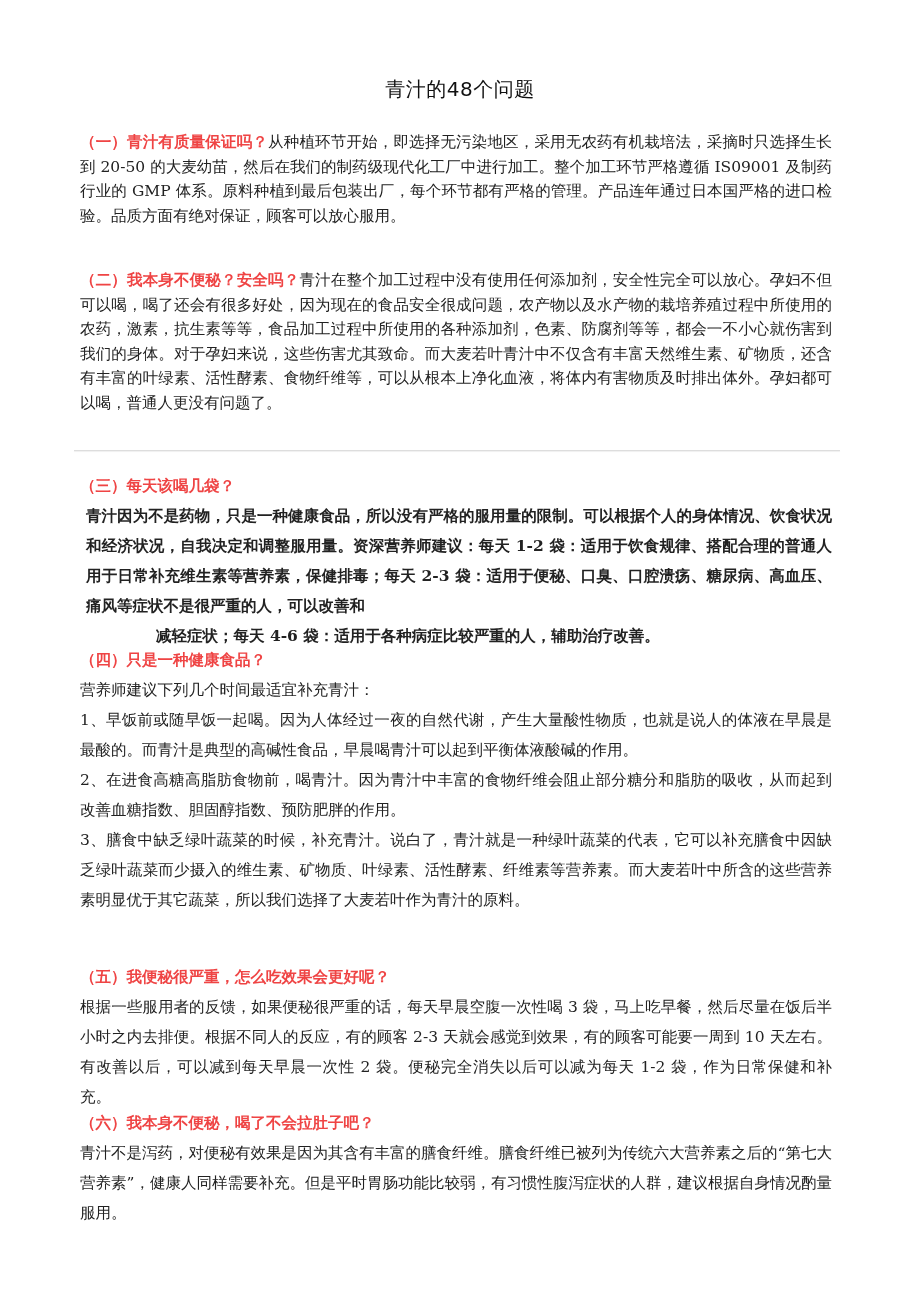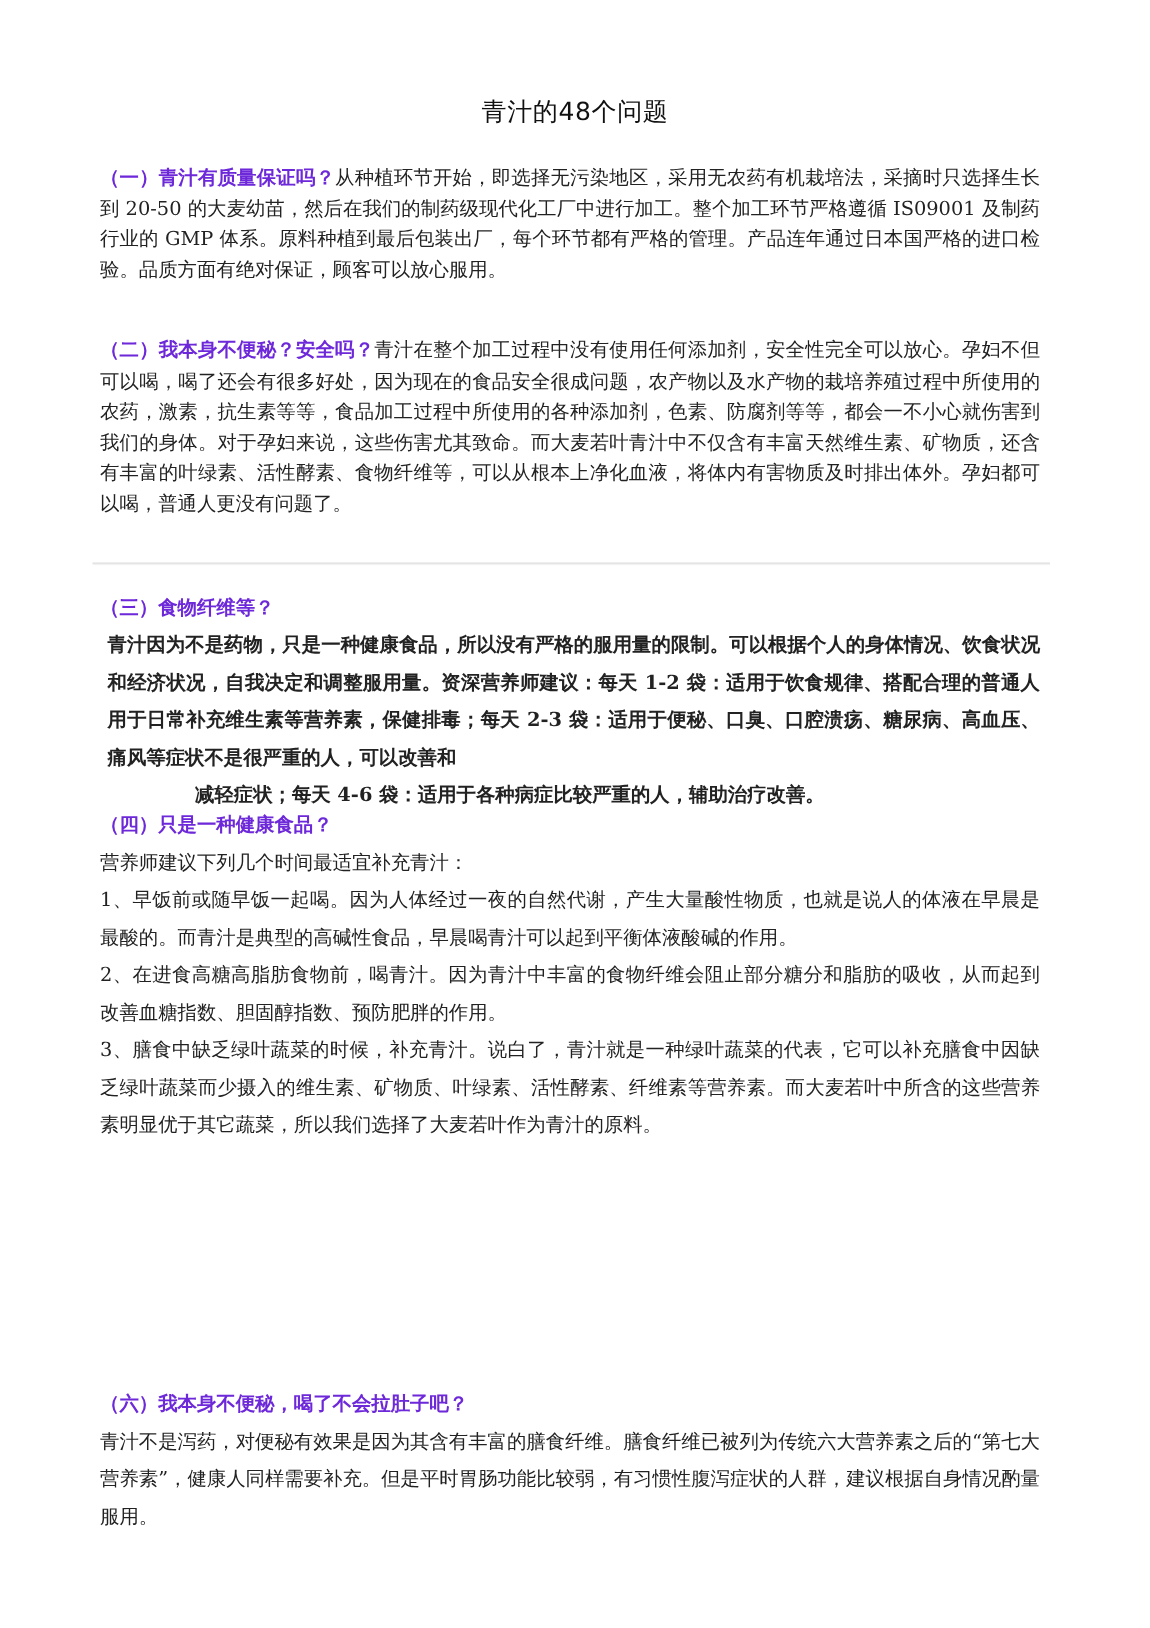--- a/index.html
+++ b/index.html
@@ -8,21 +8,21 @@
     font-family: "DejaVu Serif", "Liberation Serif", serif;
     color: #222222;
   }
   .page { position: absolute; left: 0; top: 0; width: 920px; height: 1302px; }
   .title {
     position: absolute; left: 0; width: 920px; top: 76px;
     text-align: center; font-family: "DejaVu Sans", "Liberation Sans", sans-serif;
     font-size: 20px; color: #111111; letter-spacing: 0.5px;
   }
   .block { position: absolute; left: 80px; width: 752px; font-size: 15.5px; }
-  .q { color: #6d28d9; font-weight: bold; font-family: "DejaVu Sans", "Liberation Sans", sans-serif; }
+  .q { color: #ef4444; font-weight: bold; font-family: "DejaVu Sans", "Liberation Sans", sans-serif; }
   .p { margin: 0; line-height: 24.5px; text-align: justify; }
   .divider {
     position: absolute; left: 74px; width: 766px; top: 450px; height: 1px;
     background: #dddddd; box-shadow: 0 1px 1px #eeeeee;
   }
   .s3 .p { line-height: 30px; font-weight: bold; }
   .indent-line { padding-left: 76px; }
   .lh { line-height: 30px; }
 </style>
 </head>
@@ -40,32 +40,36 @@
 
   <div class="block" style="top:268px;">
     <p class="p">
       <span class="q">（二）我本身不便秘？安全吗？</span><span>青汁在整个加工过程中没有使用任何添加剂，安全性完全可以放心。孕妇不但可以喝，喝了还会有很多好处，因为现在的食品安全很成问题，农产物以及水产物的栽培养殖过程中所使用的农药，激素，抗生素等等，食品加工过程中所使用的各种添加剂，色素、防腐剂等等，都会一不小心就伤害到我们的身体。对于孕妇来说，这些伤害尤其致命。而大麦若叶青汁中不仅含有丰富天然维生素、矿物质，还含有丰富的叶绿素、活性酵素、食物纤维等，可以从根本上净化血液，将体内有害物质及时排出体外。孕妇都可以喝，普通人更没有问题了。</span>
     </p>
   </div>
 
   <div class="divider"></div>
 
   <div class="block s3" style="top:471px;">
-    <div class="q lh">（三）食物纤维等？</div>
+    <div class="q lh">（三）每天该喝几袋？</div>
     <p class="p" style="padding-left:6px;">青汁因为不是药物，只是一种健康食品，所以没有严格的服用量的限制。可以根据个人的身体情况、饮食状况和经济状况，自我决定和调整服用量。资深营养师建议：每天 1-2 袋：适用于饮食规律、搭配合理的普通人用于日常补充维生素等营养素，保健排毒；每天 2-3 袋：适用于便秘、口臭、口腔溃疡、糖尿病、高血压、痛风等症状不是很严重的人，可以改善和</p>
     <p class="p indent-line">减轻症状；每天 4-6 袋：适用于各种病症比较严重的人，辅助治疗改善。</p>
   </div>
 
   <div class="block" style="top:645px;">
     <div class="q lh">（四）只是一种健康食品？</div>
     <p class="p lh">营养师建议下列几个时间最适宜补充青汁：</p>
     <p class="p lh">1、早饭前或随早饭一起喝。因为人体经过一夜的自然代谢，产生大量酸性物质，也就是说人的体液在早晨是最酸的。而青汁是典型的高碱性食品，早晨喝青汁可以起到平衡体液酸碱的作用。</p>
     <p class="p lh">2、在进食高糖高脂肪食物前，喝青汁。因为青汁中丰富的食物纤维会阻止部分糖分和脂肪的吸收，从而起到改善血糖指数、胆固醇指数、预防肥胖的作用。</p>
     <p class="p lh">3、膳食中缺乏绿叶蔬菜的时候，补充青汁。说白了，青汁就是一种绿叶蔬菜的代表，它可以补充膳食中因缺乏绿叶蔬菜而少摄入的维生素、矿物质、叶绿素、活性酵素、纤维素等营养素。而大麦若叶中所含的这些营养素明显优于其它蔬菜，所以我们选择了大麦若叶作为青汁的原料。</p>
   </div>
 
+  <div class="block" style="top:962px;">
+    <div class="q lh">（五）我便秘很严重，怎么吃效果会更好呢？</div>
+    <p class="p lh">根据一些服用者的反馈，如果便秘很严重的话，每天早晨空腹一次性喝 3 袋，马上吃早餐，然后尽量在饭后半小时之内去排便。根据不同人的反应，有的顾客 2-3 天就会感觉到效果，有的顾客可能要一周到 10 天左右。有改善以后，可以减到每天早晨一次性 2 袋。便秘完全消失以后可以减为每天 1-2 袋，作为日常保健和补充。</p>
+  </div>
 
   <div class="block" style="top:1108px;">
     <div class="q lh">（六）我本身不便秘，喝了不会拉肚子吧？</div>
     <p class="p lh">青汁不是泻药，对便秘有效果是因为其含有丰富的膳食纤维。膳食纤维已被列为传统六大营养素之后的“第七大营养素”，健康人同样需要补充。但是平时胃肠功能比较弱，有习惯性腹泻症状的人群，建议根据自身情况酌量服用。</p>
   </div>
 
 </div>
 
 </body></html>

